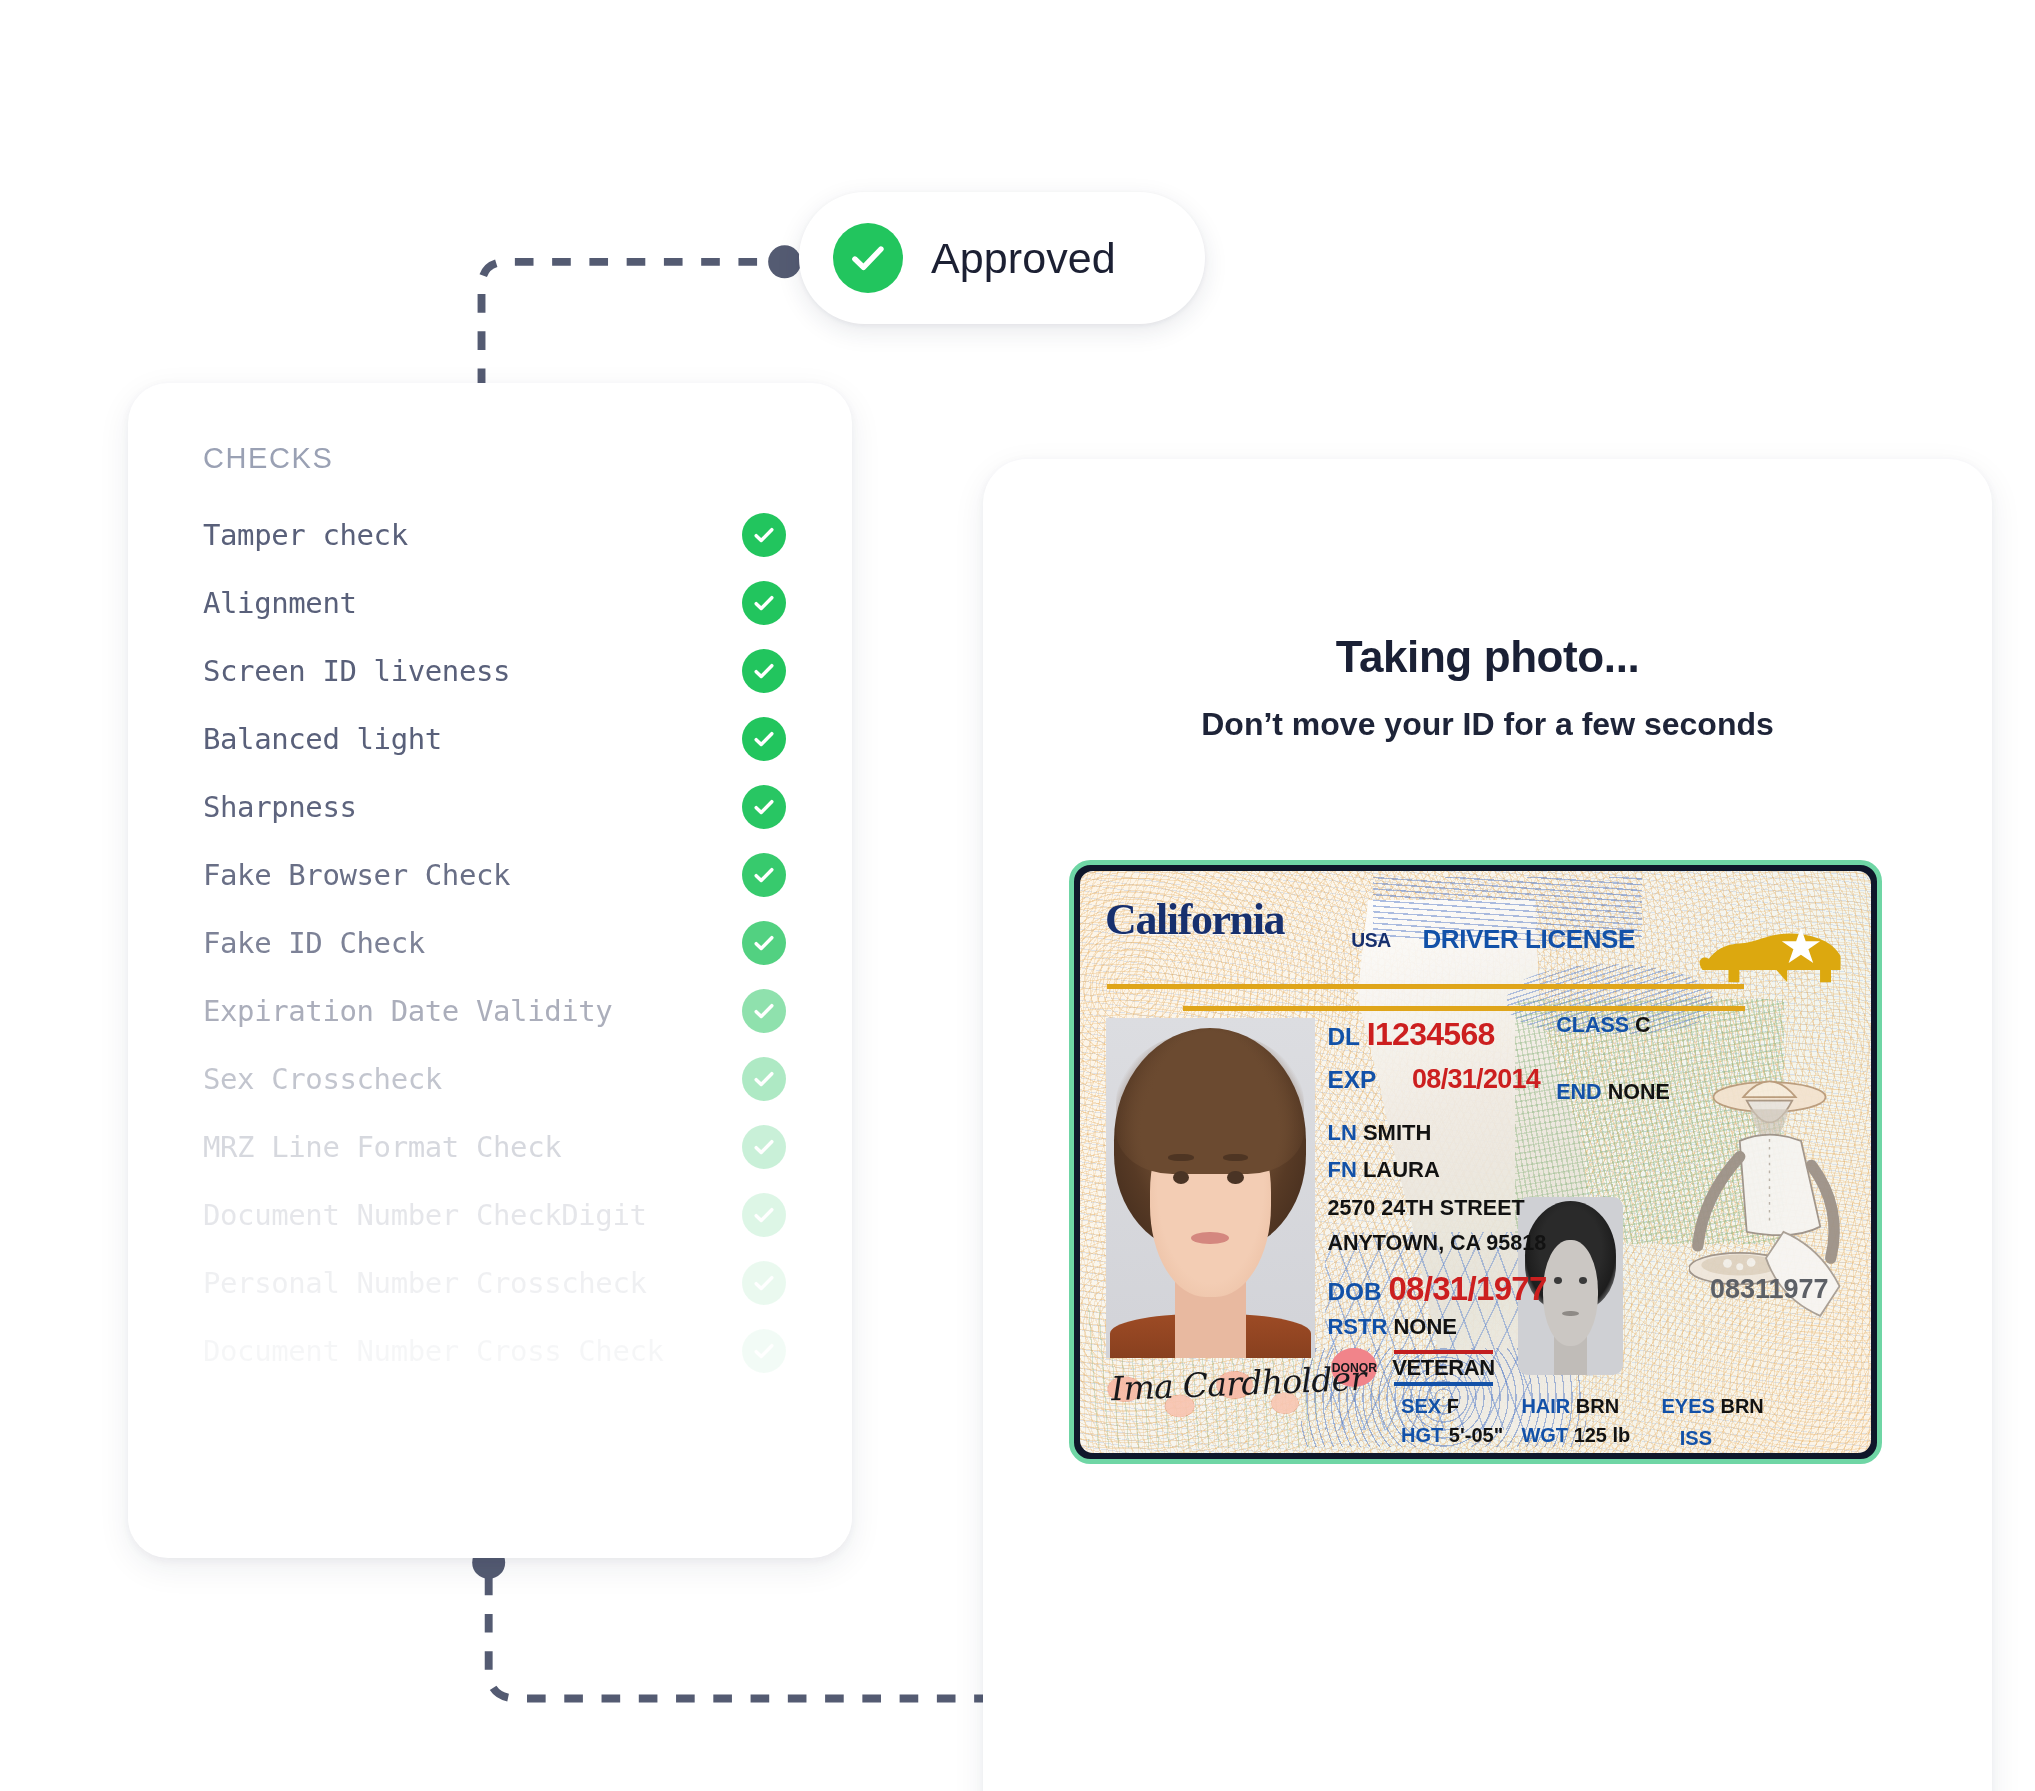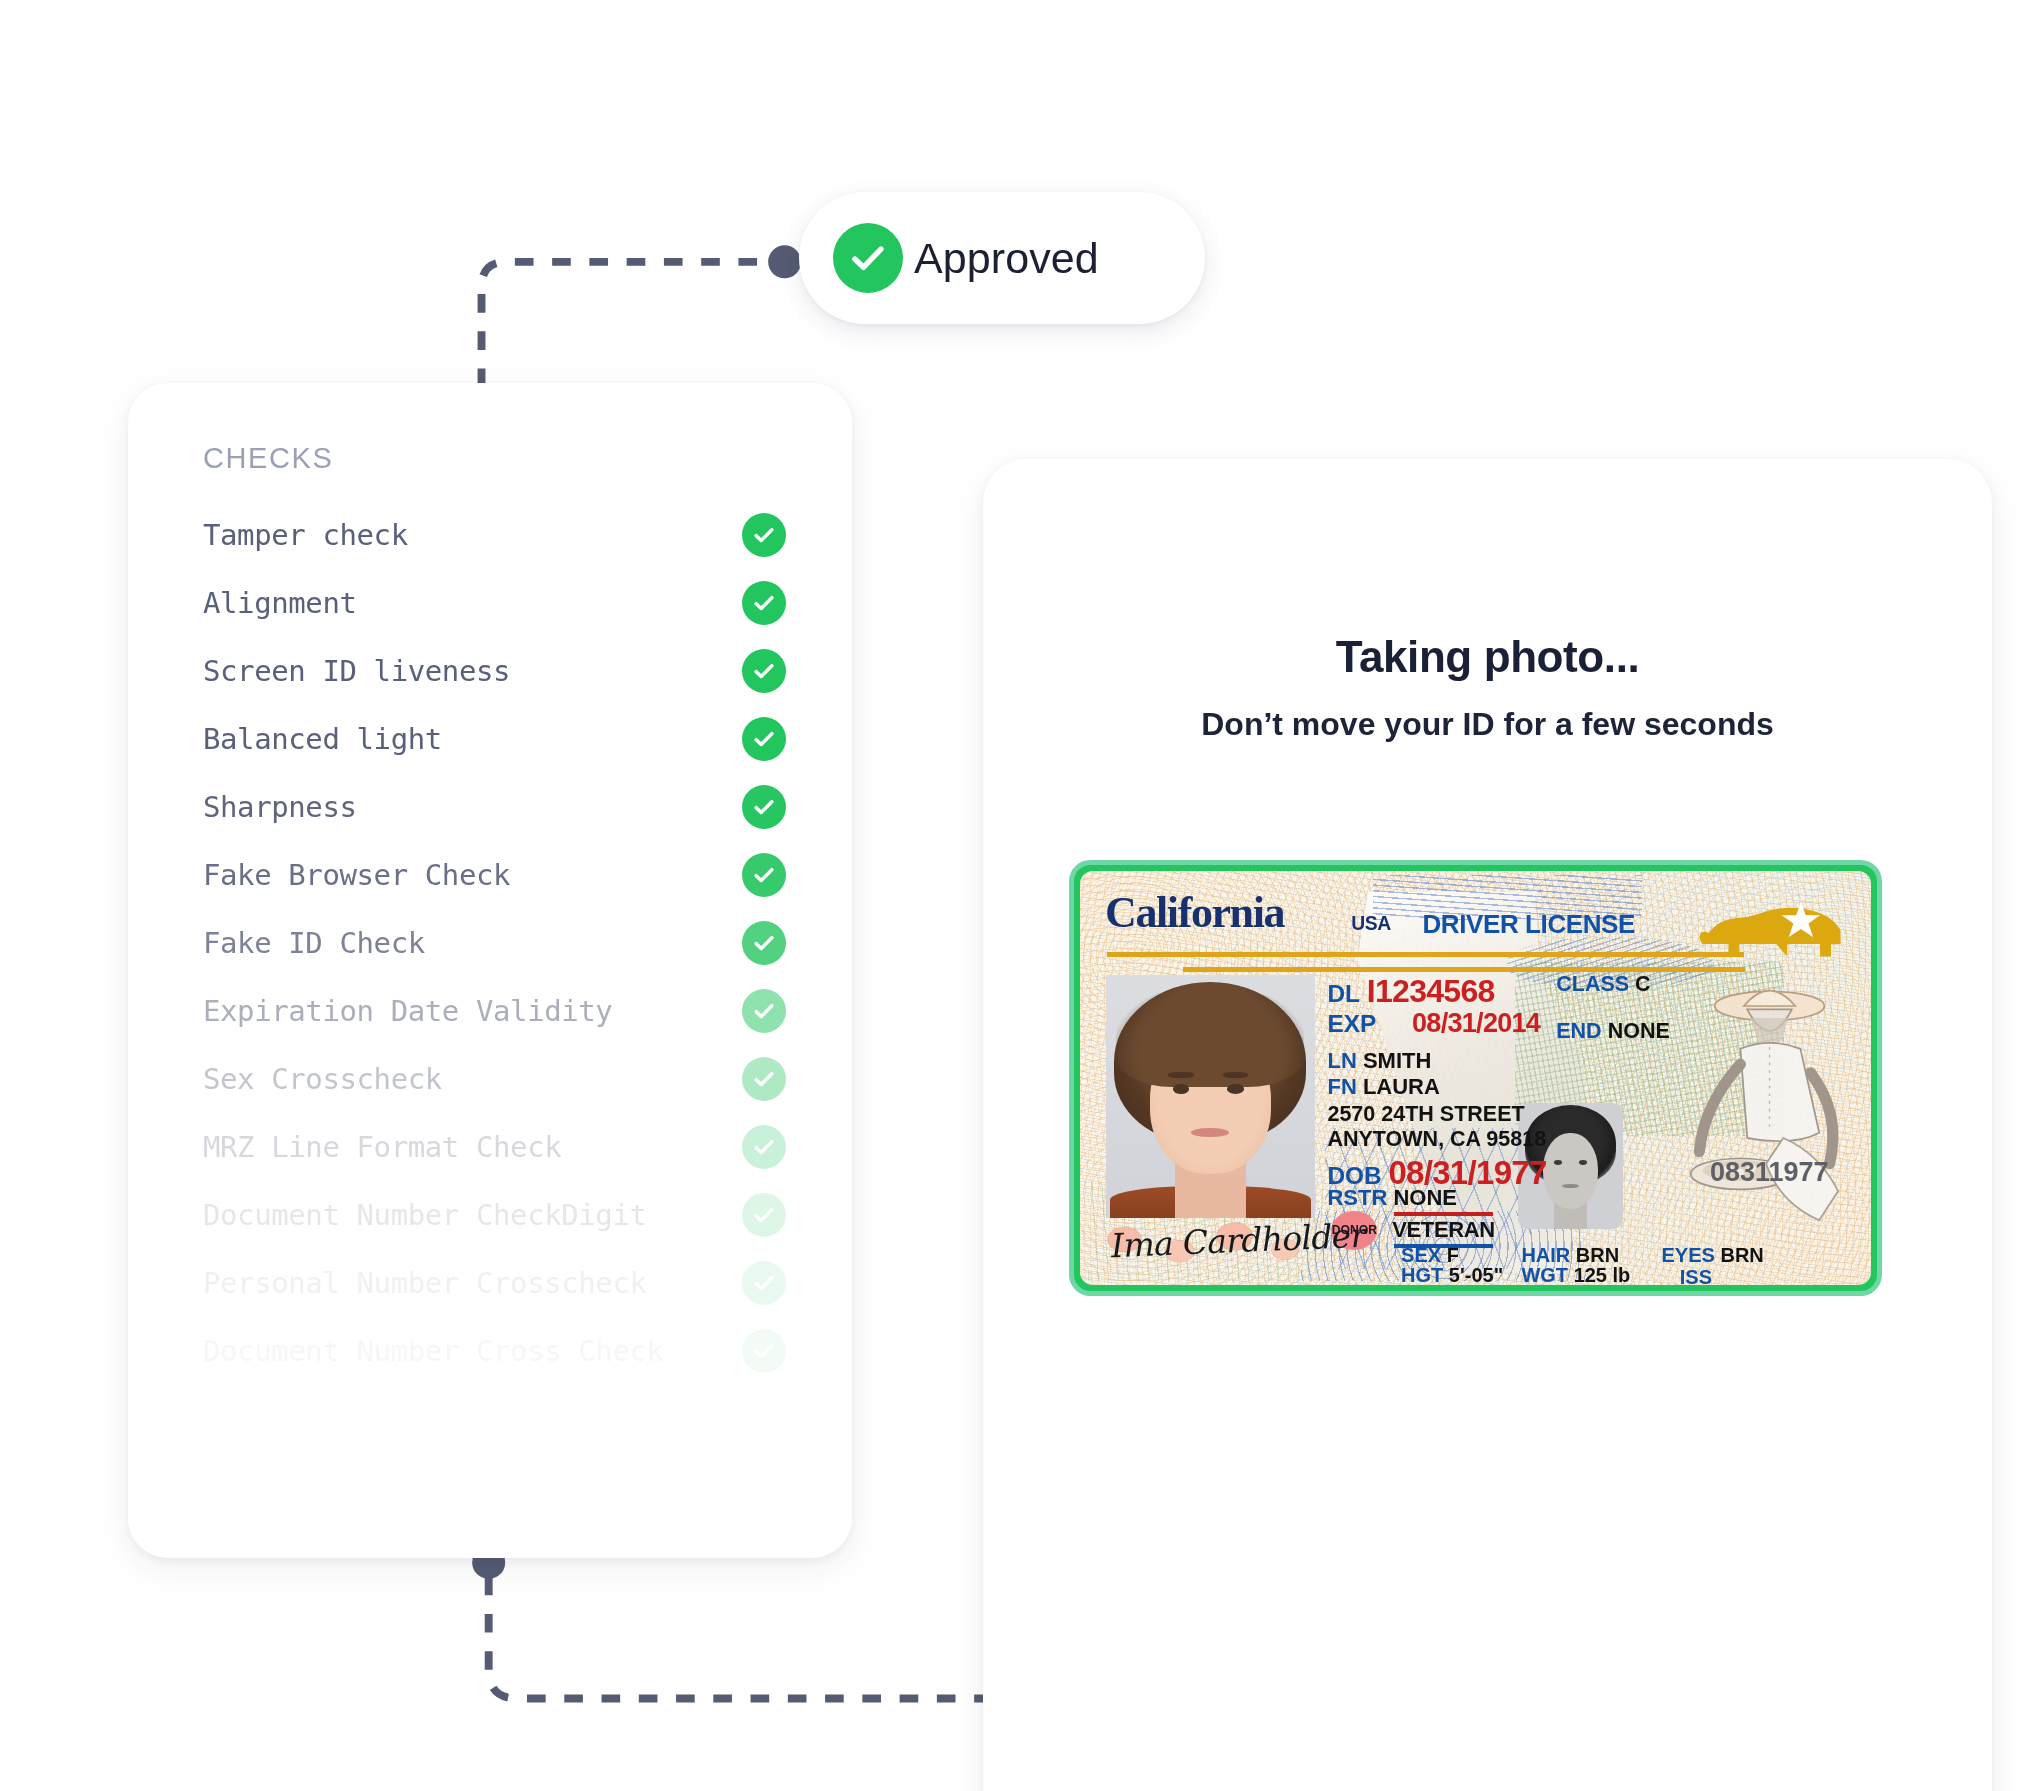--- a/index.html
+++ b/index.html
@@ -12,21 +12,21 @@
   #stage { position: relative; width: 2035px; height: 1792px; background:#fff; }
 
   
   .connector { position:absolute; left:0; top:0; width:2035px; height:1792px; pointer-events:none; }
 
   
   #approved-badge {
     position:absolute; left:799px; top:192px; width:406px; height:132px;
     background:#ffffff; border-radius:66px;
     box-shadow: 0 7.2px 24.4px rgba(31,41,70,.10), 0 1.4px 5.7px rgba(31,41,70,.06);
-    display:flex; align-items:center; padding-left:34px; gap:11px;text-align:right;
+    display:flex; align-items:center; padding-left:34px; gap:28px;text-align:right;
   }
   #approved-badge .circle {
     width:70px; height:70px; border-radius:50%;
     background:#22c55e; display:flex; align-items:center; justify-content:center; flex:none;
   }
   #approved-badge .circle svg { width:42px; height:42px; display:block; }
   #approved-badge .label {
     font-size:43px; color:#1c2033; font-weight:400; letter-spacing:0.1px;
     white-space:nowrap;
   }
@@ -69,22 +69,22 @@
     position:absolute; left:0; top:173px; width:100%; text-align:center;
     font-size:44px; font-weight:bold; color:#1a2035; letter-spacing:-0.4px;
   }
   #panel-subtitle {
     position:absolute; left:0; top:247px; width:100%; text-align:center;
     font-size:32px; color:#1e2438; font-weight:700;
   }
 
   
   #id-card {
-    position:absolute; left:1069px; top:860px; width:813px; height:436px;
-    border:5px solid #6fd6a5; border-radius:21.5px; background:#22c55e;
+    position:absolute; left:1069px; top:860px; width:813px; height:604px;
+    border:5px solid #6fd6a5; border-radius:21.5px; background:#0f172a;
     padding:5.7px; overflow:hidden;
   }
   #id-inner {
     position:relative; width:100%; height:100%; border-radius:13px; overflow:hidden;
     background:
       radial-gradient(circle at 8% 14%, rgba(233,166,74,.30) 0 1.4px, transparent 1.8px),
       radial-gradient(circle at 14% 30%, rgba(233,166,74,.26) 0 1.4px, transparent 1.8px),
       radial-gradient(circle at 5% 60%, rgba(233,166,74,.26) 0 1.4px, transparent 1.8px),
       linear-gradient(130deg,#fdf4e6 0%, #fbf6ec 22%, #f6f5ef 46%, #f2f5ef 66%, #fdf3e4 100%);
   }

